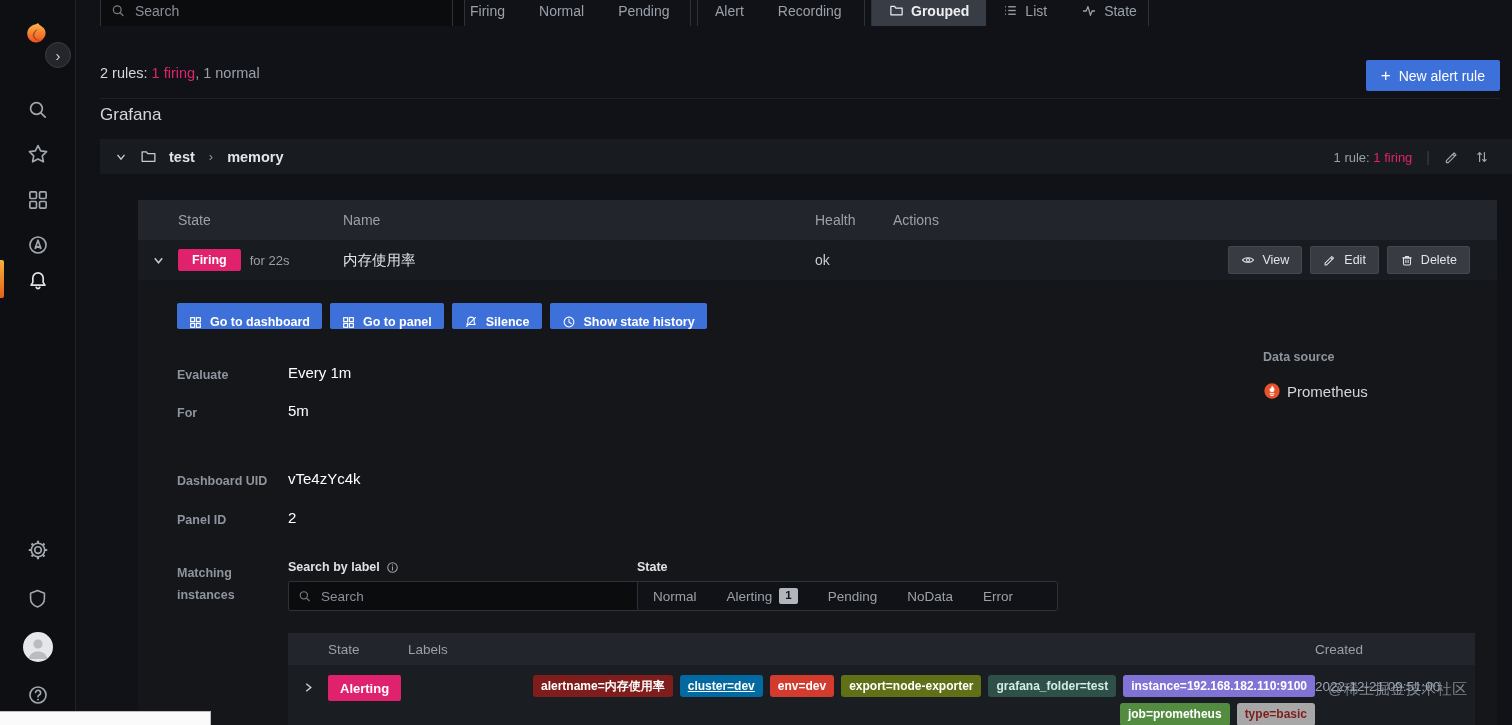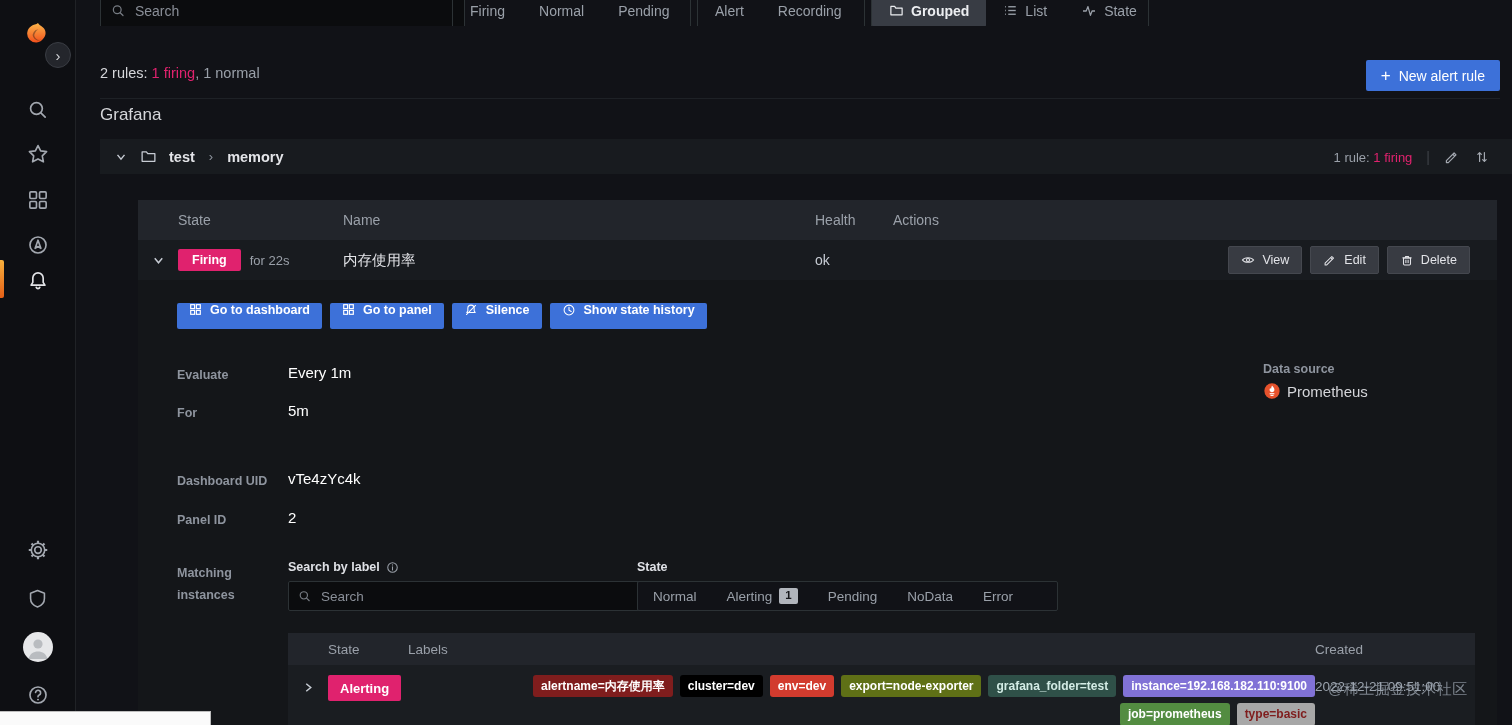--- a/index.html
+++ b/index.html
@@ -49,25 +49,25 @@
   .badge-firing{display:inline-flex;align-items:center;justify-content:center;background:#e0226e;color:#fff;font-size:12.5px;font-weight:700;
                 border-radius:2px;height:22px;padding:0 14px;}
   .for-dur{color:#9aa0a9;font-size:13px;margin-left:9px;}
   .rule-name{color:#e3e4e8;font-size:14.5px;}
   .health{color:#c7ccd4;font-size:14px;}
   .row-actions{display:flex;justify-content:flex-end;gap:8px;padding-right:27px;}
   .sec-btn{display:flex;align-items:center;gap:7px;height:26px;padding:0 12px;background:#383b42;border:1px solid #45484f;border-radius:2px;
            color:#e3e4e8;font-size:12.5px;font-weight:500;cursor:pointer;}
   
   .blue-btns{position:absolute;left:39px;top:103px;display:flex;gap:8px;}
-  .pri-btn{display:flex;align-items:flex-start;gap:8px;height:26px;padding:0 12px;background:#3d71d9;border-radius:2px;color:#fff;
+  .pri-btn{display:flex;align-items:flex-end;gap:8px;height:26px;padding:0 12px;background:#3d71d9;border-radius:2px;color:#fff;
            font-size:12.5px;font-weight:700;cursor:pointer;}
   .fld-label{position:absolute;left:39px;font-size:12.5px;font-weight:700;color:#8e949e;}
   .fld-value{position:absolute;left:150px;font-size:15px;color:#ffffff;}
-  .ds-label{position:absolute;left:1125px;top:162px;font-size:12.5px;font-weight:700;color:#8e949e;}
+  .ds-label{position:absolute;left:1125px;top:150px;font-size:12.5px;font-weight:700;color:#8e949e;}
   .ds-value{position:absolute;left:1125px;top:182px;display:flex;align-items:center;gap:6px;font-size:15px;color:#d5d6da;}
   .match-label{position:absolute;left:39px;top:362px;width:86px;font-size:12.5px;font-weight:700;color:#8e949e;line-height:22px;}
   .sub-label{position:absolute;top:360px;font-size:12.5px;font-weight:700;color:#dfe1e6;display:flex;align-items:center;gap:6px;}
   .mi-search{position:absolute;left:150px;top:381px;width:340px;height:28px;background:#0b0c0e;border:1px solid #2c3235;border-radius:2px;
              display:flex;align-items:center;gap:8px;padding:0 9px;color:#767b82;}
   .mi-search input{background:transparent;border:0;outline:none;color:#c7ccd4;font-size:13.5px;width:100%;font-family:inherit;}
   .mi-search input::placeholder{color:#8a8f98;}
   .state-group{position:absolute;left:499px;top:381px;width:419px;height:28px;border:1px solid #2c3235;border-radius:2px;background:#111217;
                display:flex;align-items:stretch;}
   .state-group .opt{display:flex;align-items:center;justify-content:center;gap:7px;padding:0 15px;font-size:13.5px;color:#9aa0a9;cursor:pointer;}
@@ -403,21 +403,21 @@
         <div style="display:flex;justify-content:center;padding-top:15px;">
           <svg width="15" height="15" viewBox="0 0 20 20" fill="none" stroke="#c7ccd4" stroke-width="2">
             <polyline points="7,5 13,10 7,15"></polyline>
           </svg>
         </div>
         <div>
           <span class="badge-alerting">Alerting</span>
         </div>
         <div class="chips">
           <span class="chip" style="background: #7f1d1d; color: rgb(255, 255, 255);">alertname=内存使用率</span>
-          <span class="chip" style="background: #000000; color: rgb(255, 255, 255);">cluster=dev</span>
+          <span class="chip" style="background: #0369a1; color: rgb(255, 255, 255); text-decoration: underline;">cluster=dev</span>
           <span class="chip" style="background: rgb(210, 59, 46); color: rgb(255, 255, 255);">env=dev</span>
           <span class="chip" style="background: rgb(95, 112, 22); color: rgb(255, 255, 255);">export=node-exporter</span>
           <span class="chip" style="background: rgb(47, 80, 72); color: rgb(211, 236, 229);">grafana_folder=test</span>
           <span class="chip" style="background: rgb(129, 114, 214); color: rgb(255, 255, 255);">instance=192.168.182.110:9100</span>
           <span class="chip" style="background: rgb(83, 140, 65); color: rgb(255, 255, 255);">job=prometheus</span>
           <span class="chip" style="background: rgb(167, 167, 167); color: #7f1d1d;">type=basic</span>
         </div>
         <div class="created-cell">2022-12-21 09:51:00</div>
       </div>
     </div>

